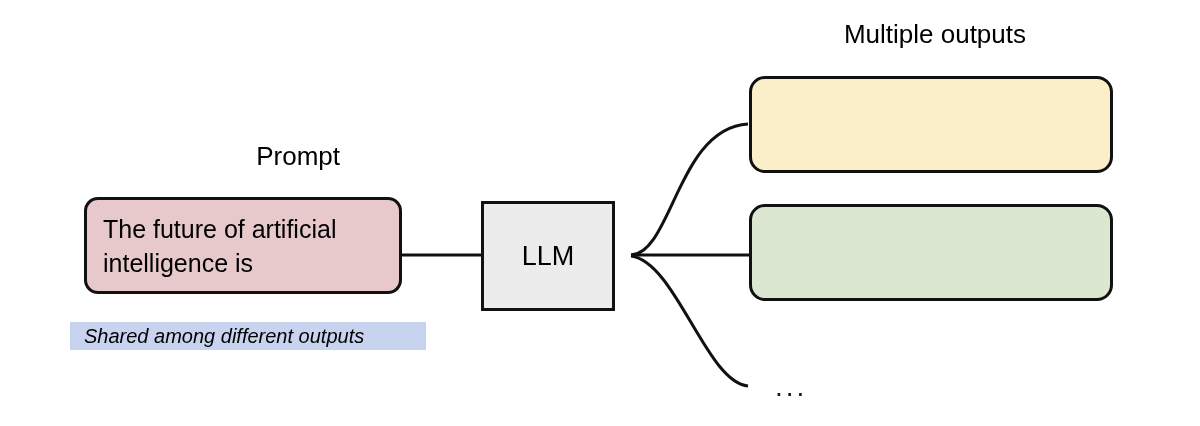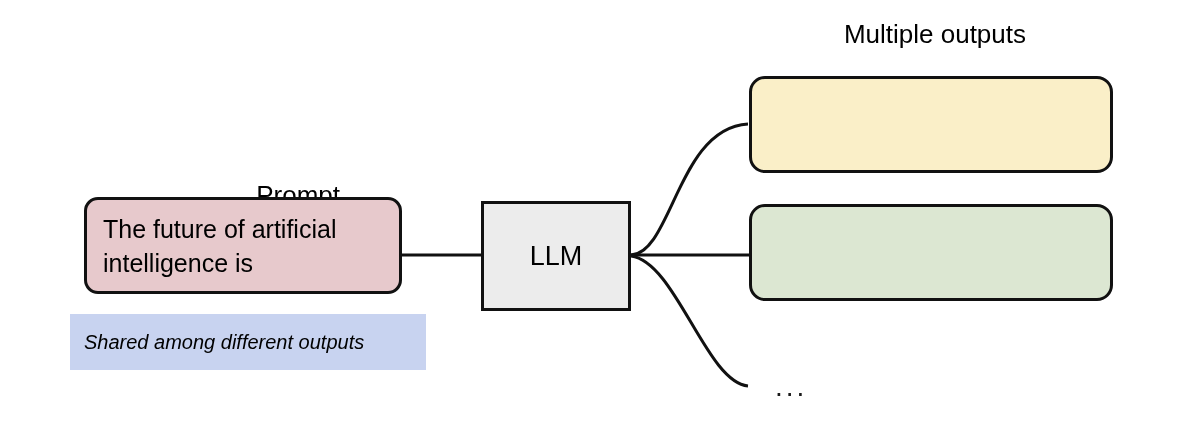--- a/index.html
+++ b/index.html
@@ -28,21 +28,20 @@
     color: #000000;
     font-size: 26px;
     line-height: 30px;
     white-space: nowrap;
     text-align: right;
   }
   #prompt-caption {
     left: 140px;
     top: 141px;
     width: 200px;
-    margin-top: 39px;
   }
   #outputs-caption {
     left: 826px;
     top: 19px;
     width: 200px;
   }
   .node-box {
     position: absolute;
     box-sizing: border-box;
     border: 3px solid #111111;
@@ -60,21 +59,21 @@
   }
   #prompt-text {
     font-size: 25px;
     line-height: 34px;
     color: #000000;
     white-space: pre-line;
   }
   #llm-box {
     left: 481px;
     top: 201px;
-    width: 150px;
+    width: 134px;
     height: 110px;
     border-radius: 0;
     background: #ECECEC;
     justify-content: center;
   }
   #llm-text {
     font-size: 27px;
     color: #000000;
   }
   #output-box-1 {
@@ -94,23 +93,23 @@
     background: #DCE7D2;
   }
   .output-text {
     font-size: 25px;
     color: #000000;
     padding: 0 16px;
   }
   #shared-note {
     position: absolute;
     left: 70px;
-    top: 314px;
+    top: 322px;
     width: 356px;
-    height: 56px;
+    height: 28px;
     background: #C8D3F0;
     display: flex;
     align-items: center;
     box-sizing: border-box;
     padding-left: 14px;
   }
   #shared-note-text {
     font-size: 20px;
     font-style: italic;
     color: #000000;

